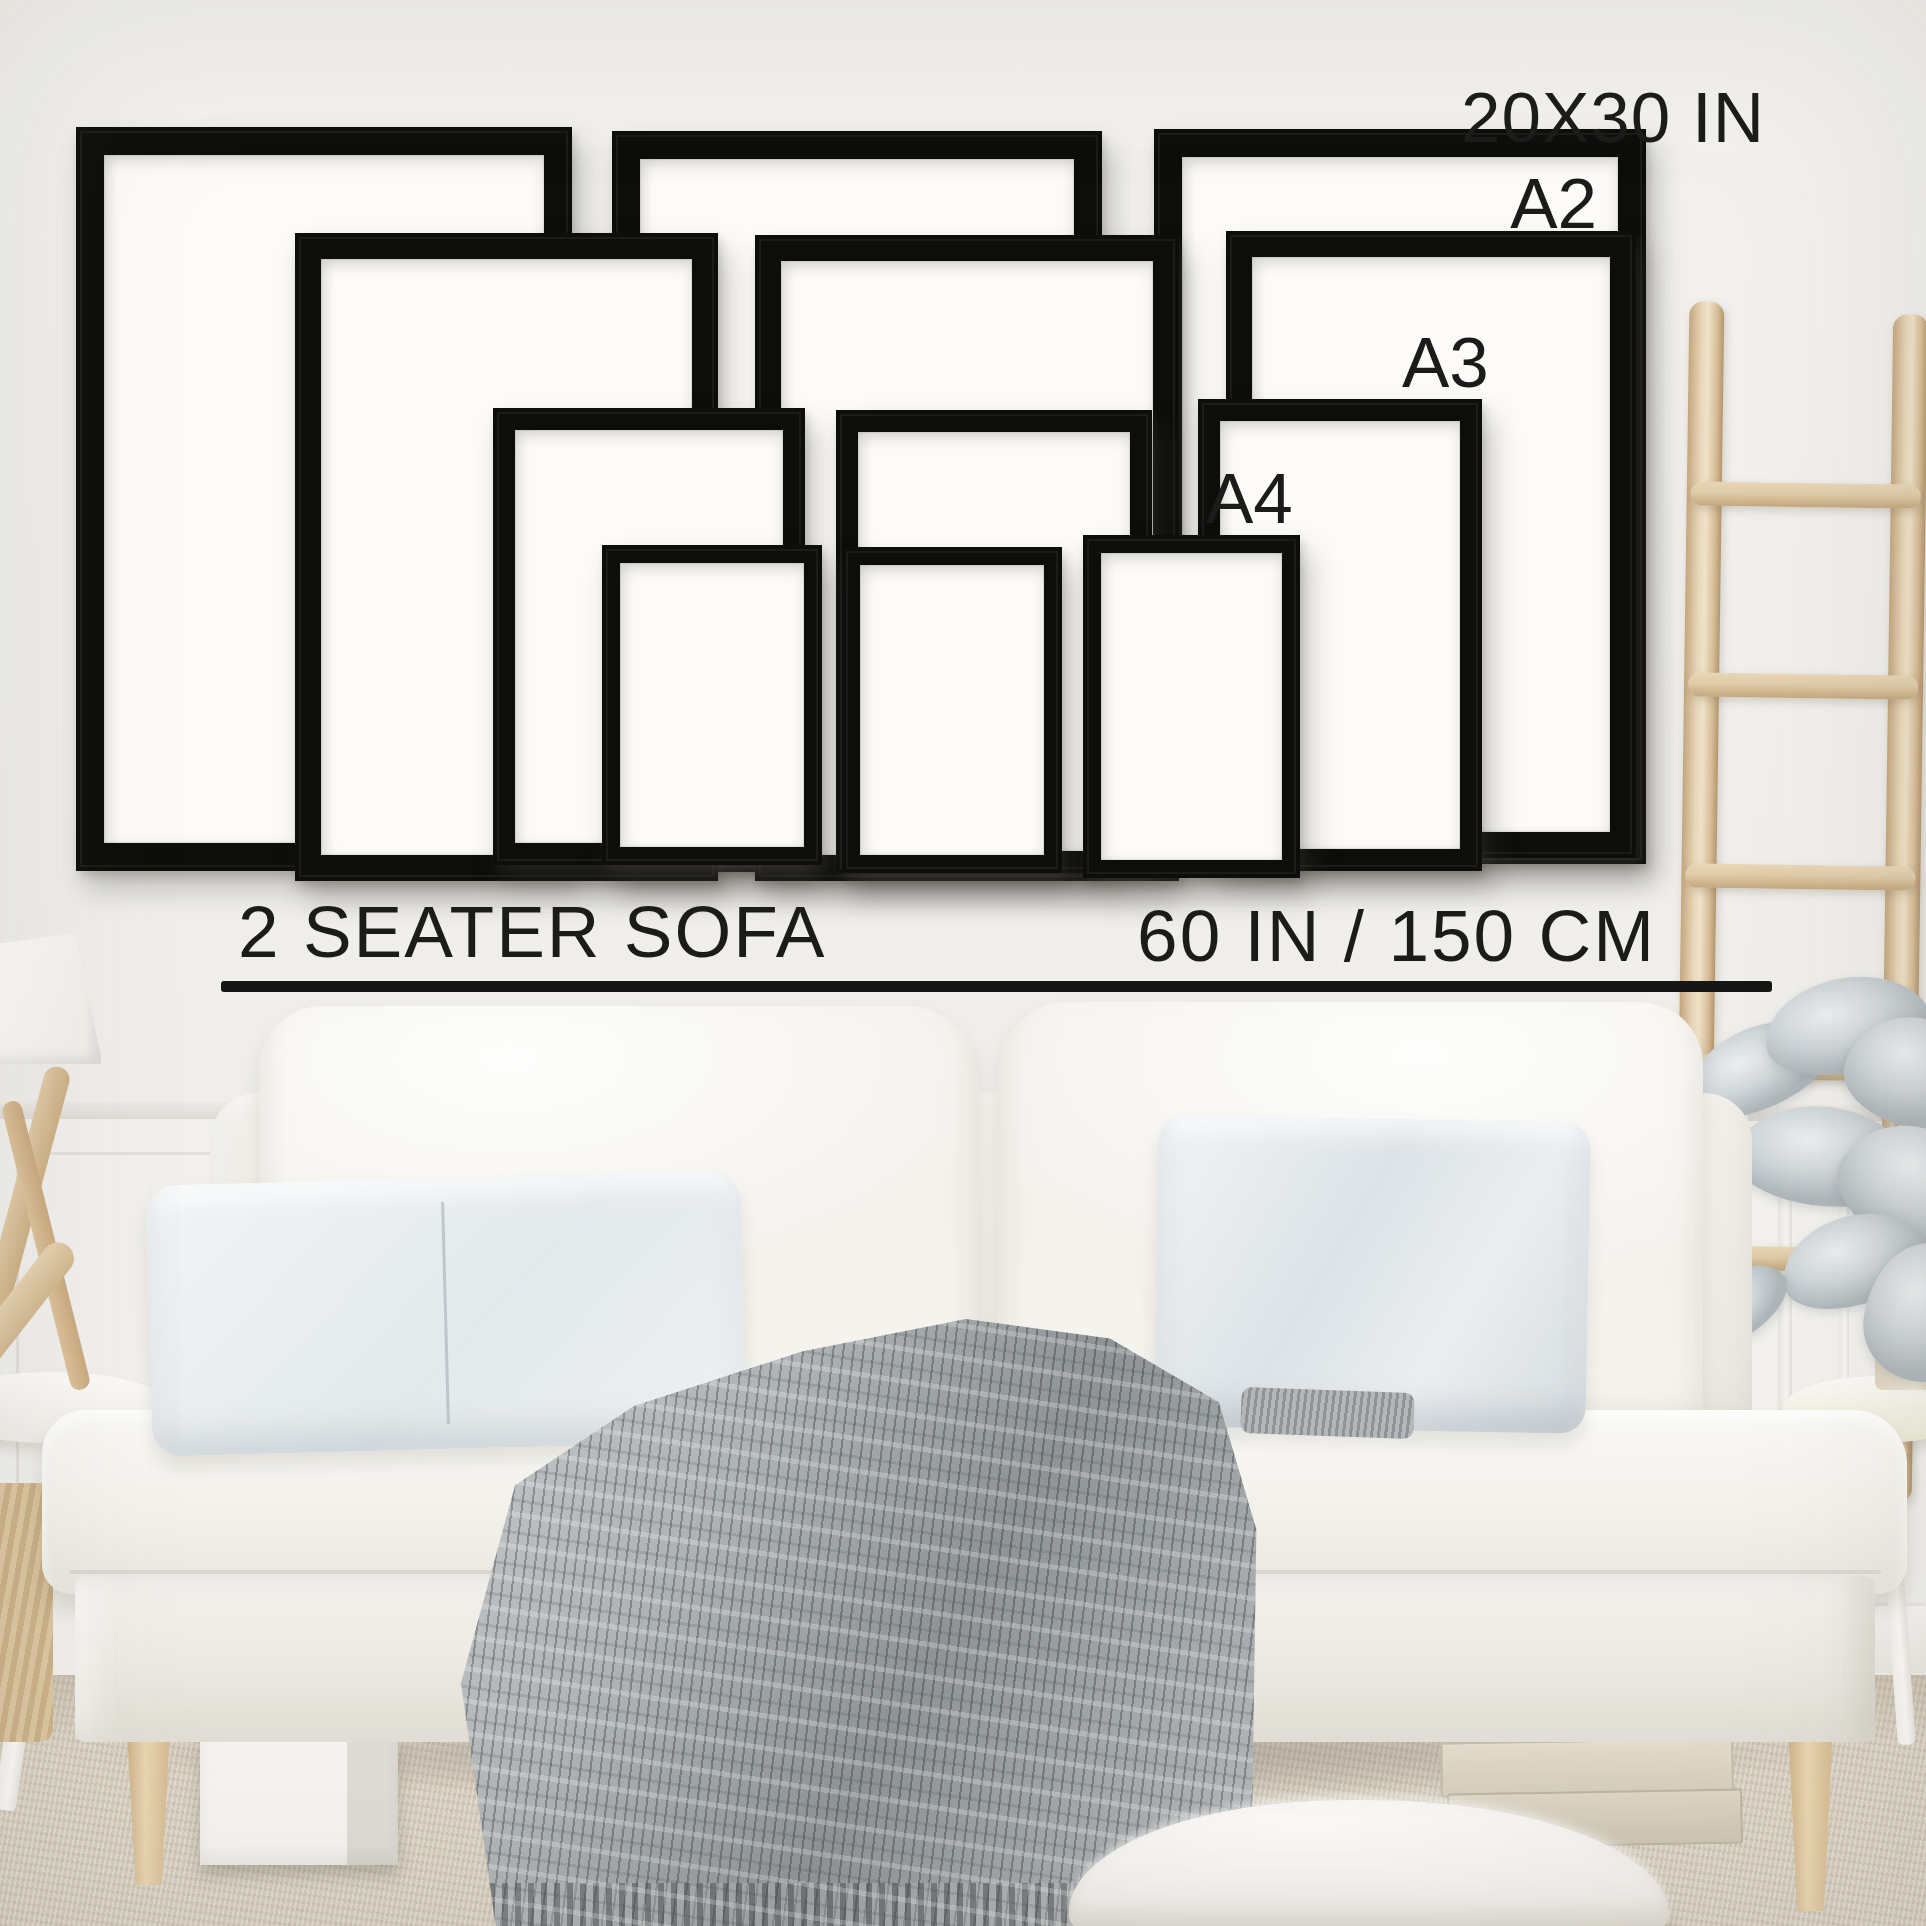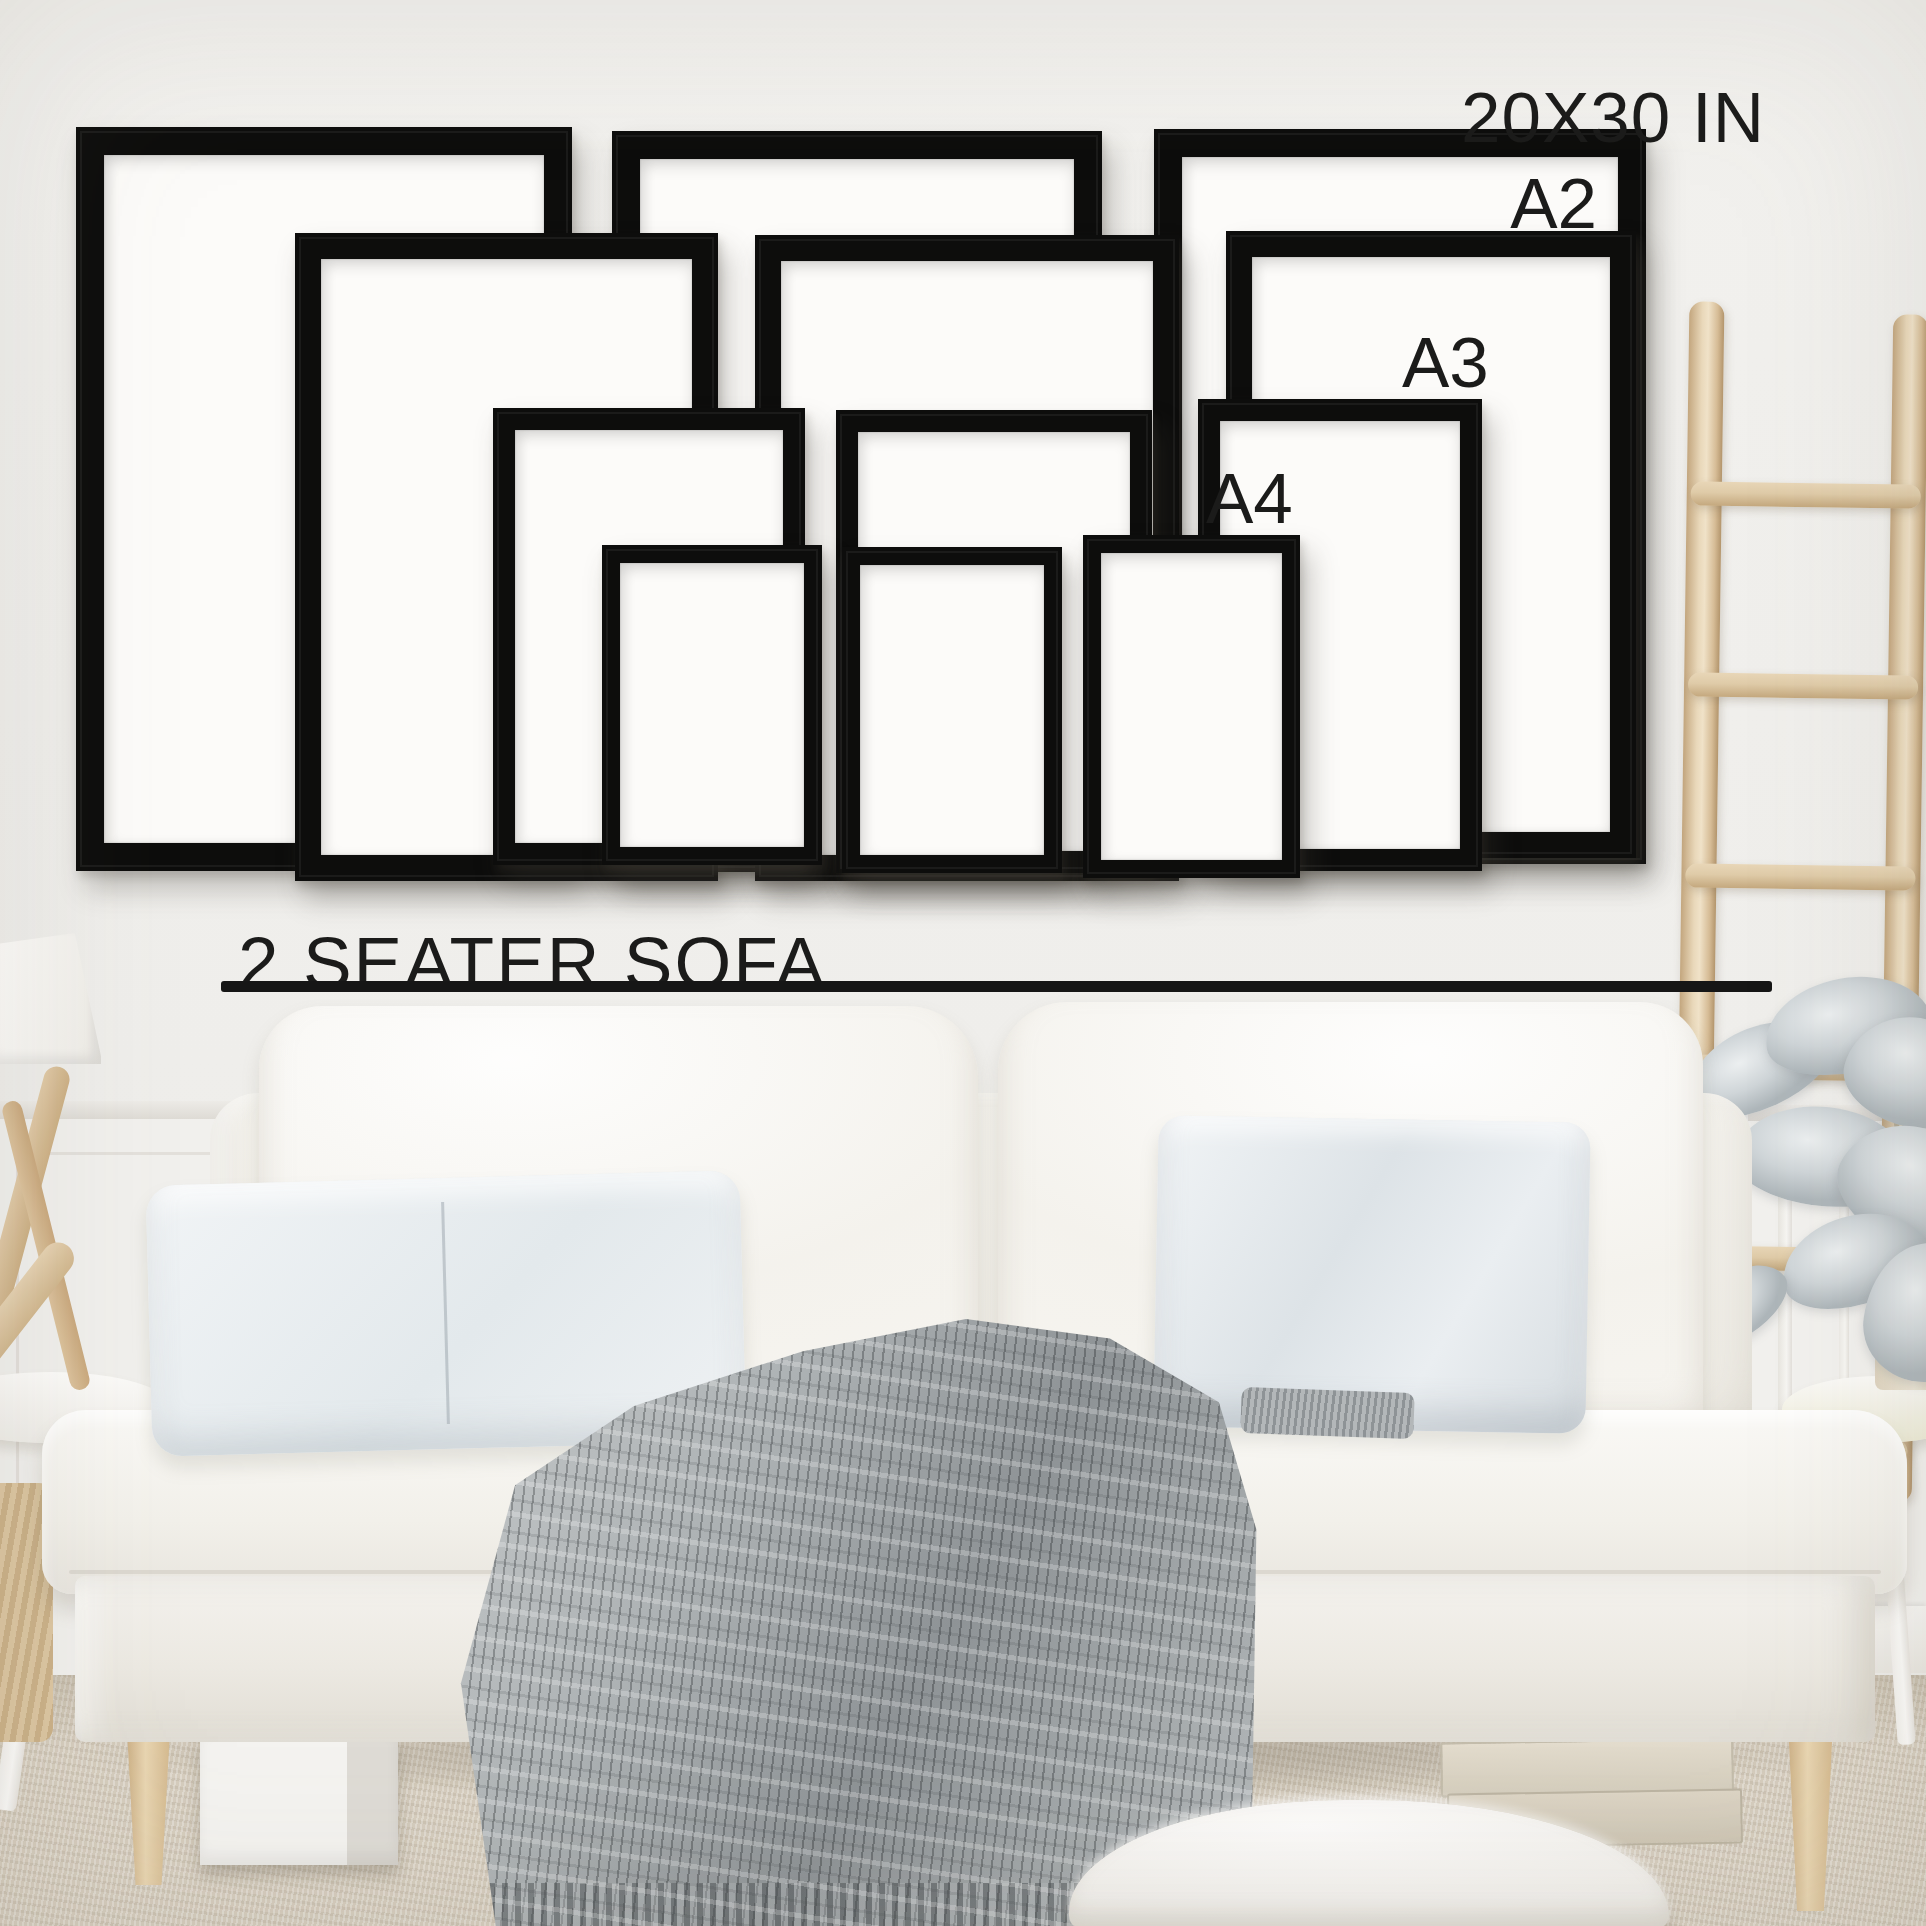--- a/index.html
+++ b/index.html
@@ -159,21 +159,22 @@
     </div>
   <div class="frame t18" style="left:1083px;top:535px;width:217px;height:343px;z-index:8;">
       <div class="paper"></div>
     </div>
 
   <div class="guide-label" style="right:162px;top:44px;font-size:71px;z-index:28;letter-spacing:1px;margin-top:38px;">20X30 IN</div>
   <div class="guide-label" style="right:330px;top:168px;font-size:71px;z-index:28;letter-spacing:0;">A2</div>
   <div class="guide-label" style="left:1402px;top:327px;font-size:71px;z-index:28;letter-spacing:0;">A3</div>
   <div class="guide-label" style="left:1206px;top:463px;font-size:71px;z-index:28;letter-spacing:0;">A4</div>
 
-  <div class="guide-label" style="left:238px;top:895px;font-size:73px;letter-spacing:2px;z-index:28;margin-top:31px;">2 SEATER SOFA</div>
+  <div class="guide-label" style="left:238px;top:895px;font-size:73px;letter-spacing:2px;z-index:28;">2 SEATER SOFA</div>
+  <div class="guide-label" style="right:271px;top:899px;font-size:73px;letter-spacing:2px;z-index:28;">60 IN / 150 CM</div>
   <div class="abs" style="left:221px;top:981px;width:1551px;height:11px;background:#161616;border-radius:3px;z-index:28;"></div>
 
   <div class="abs" style="left:59px;top:1719px;width:1822px;height:83px;z-index:9;
     background:radial-gradient(ellipse at 50% 40%,rgba(95,86,70,.38),rgba(0,0,0,0) 70%);"></div>
 
   <div class="leg" style="left:119px;top:1735px;width:59px;height:150px;z-index:9;"></div>
   <div class="leg" style="left:1780px;top:1733px;width:61px;height:178px;z-index:9;"></div>
 
   <div class="abs" style="left:200px;top:1738px;width:198px;height:123px;z-index:9;
     background:linear-gradient(90deg,#f4f3f0 0 74%,#dedbd5 74% 100%);border-top:4px solid #fbfaf8;

